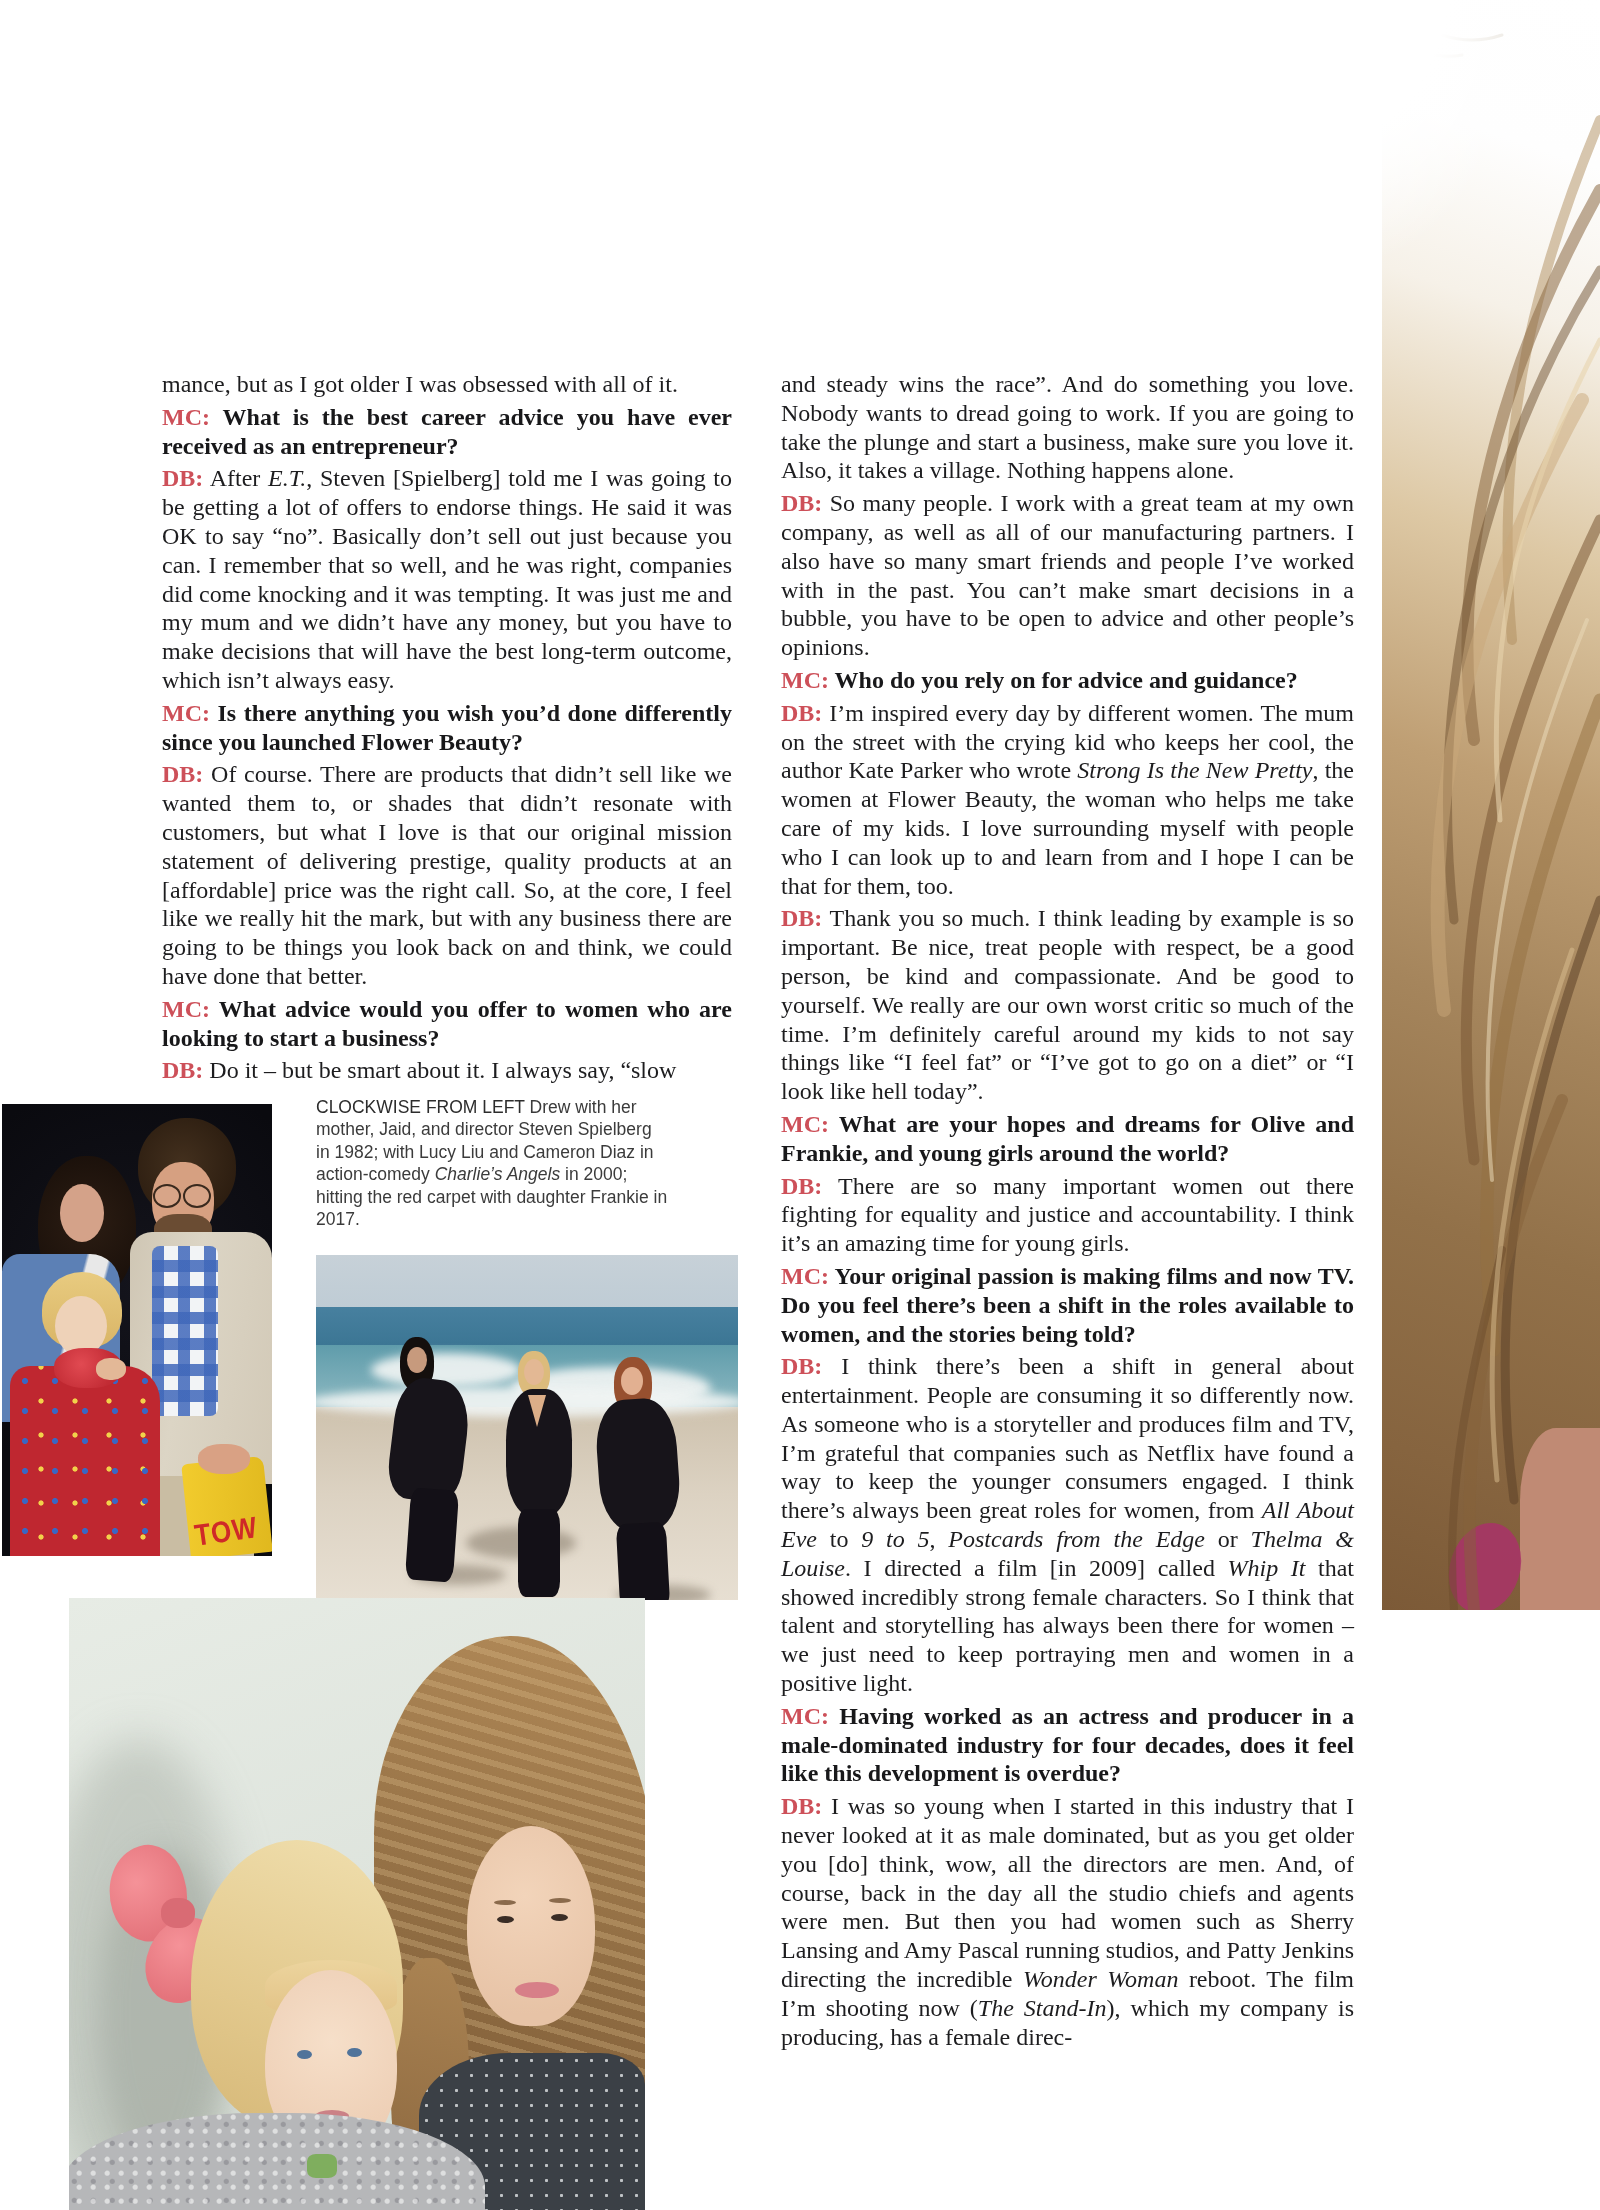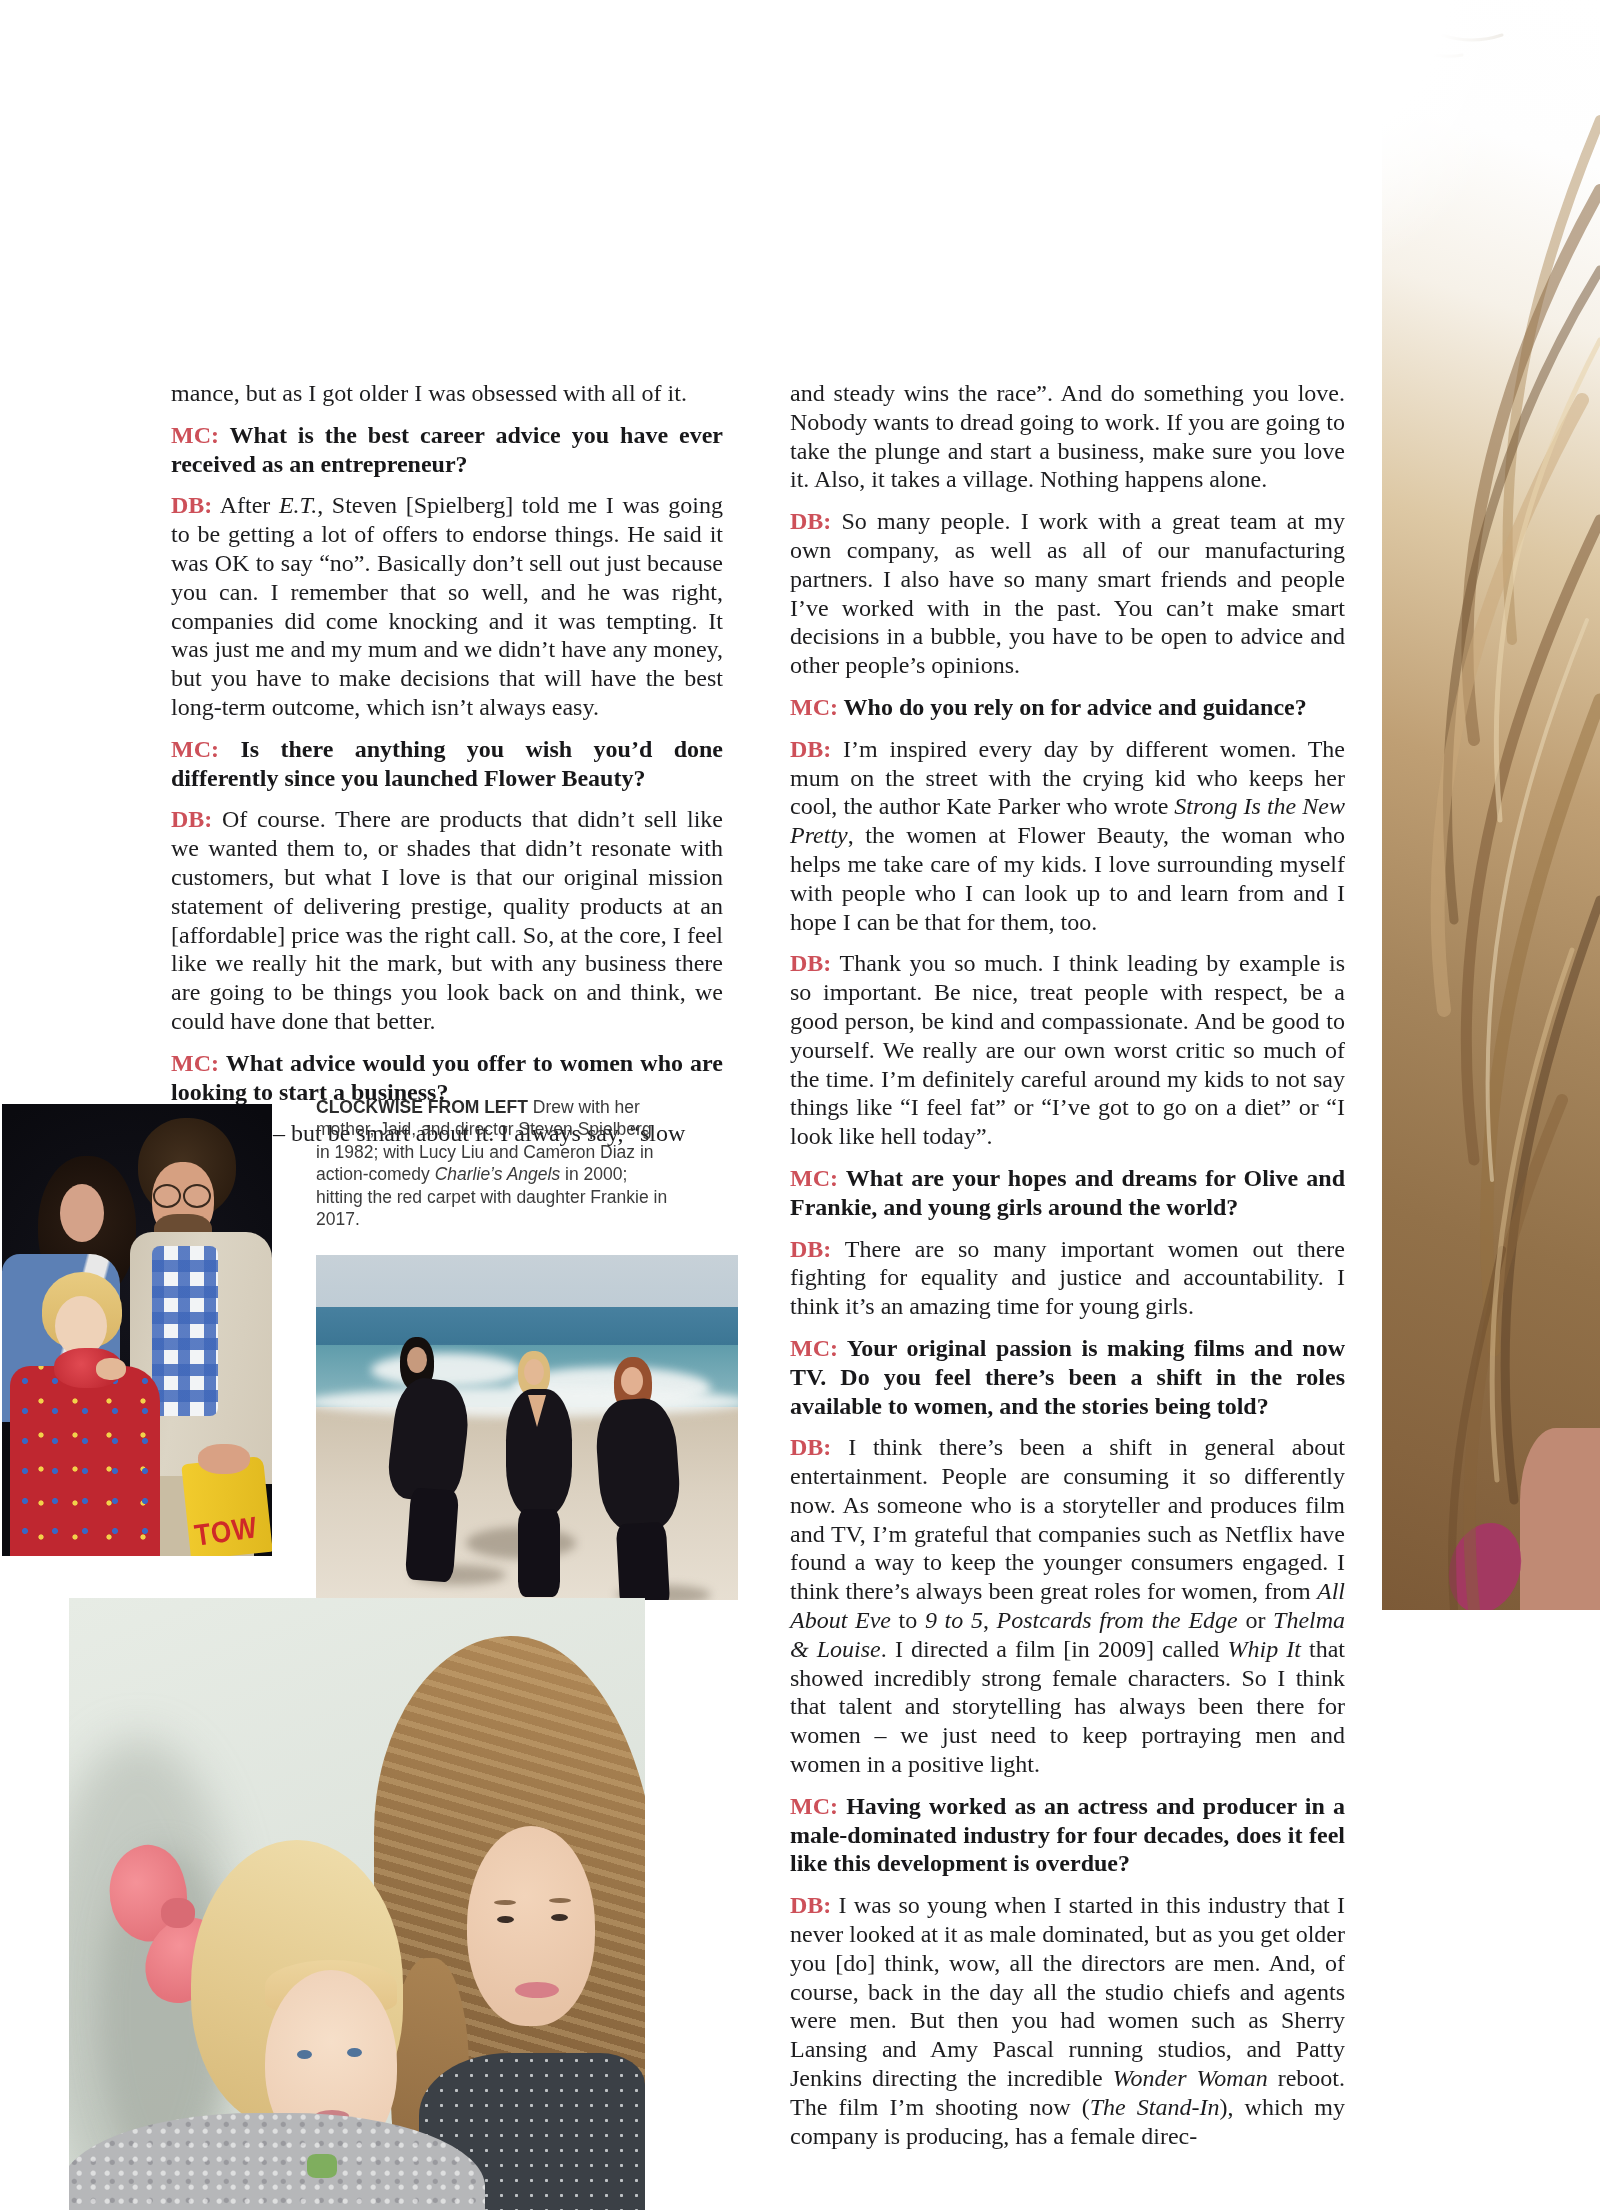--- a/index.html
+++ b/index.html
@@ -15,32 +15,32 @@
     font-family:"Liberation Serif","DejaVu Serif",serif;
   }
   
   .col{
     position:absolute;top:366px;
     font-size:24px;line-height:28.8px;color:var(--body);
     text-align:justify;hyphens:auto;-webkit-hyphens:auto;
   }
   #col-left{left:158px;width:578px;}
   #col-right{left:777px;width:581px;}
-  .seg{margin:13px;}
+  .seg{margin:4px;}
   .seg.q{font-weight:bold;color:#18181a;}
   .speaker{color:var(--red);font-weight:bold;font-family:Liberation Serif, serif;}
   .it{font-style:italic;}
   
   #caption{
     position:absolute;left:316px;top:1096px;width:352px;
     font-family:"Liberation Sans","DejaVu Sans",sans-serif;
     font-size:17.5px;line-height:22.4px;color:var(--caption);
     text-align:left;
   }
-  #caption .bd{font-weight:bold;color:#2c2c2c;}
+  #caption .bd{font-weight:normal;color:#2c2c2c;}
   
   figure{margin:0;padding:0;position:absolute;overflow:hidden;}
   figure *{position:absolute;}
   #photo-spielberg{left:2px;top:1104px;width:270px;height:452px;background:radial-gradient(circle at 50% 40%,#14141c,#0a0a0f 70%);}
   .sp-jaid-hair{left:36px;top:52px;width:98px;height:145px;border-radius:48%;background:radial-gradient(circle at 50% 45%,#2c1d13,#1a100a 75%);}
   .sp-jaid-face{left:58px;top:80px;width:44px;height:58px;border-radius:50%;background:#d4a289;}
   .sp-jaid-jacket{left:0;top:150px;width:118px;height:168px;border-radius:18px 30px 0 0;
      background:linear-gradient(105deg,#5c80b5 52%,#e8e8e8 54% 66%,#5c80b5 68%);}
   .sp-drew-hair{left:40px;top:168px;width:80px;height:76px;border-radius:50% 50% 42% 42%;background:linear-gradient(#e8cb80,#d9b566);}
   .sp-drew-face{left:53px;top:192px;width:52px;height:60px;border-radius:50%;background:#eed2b8;}

